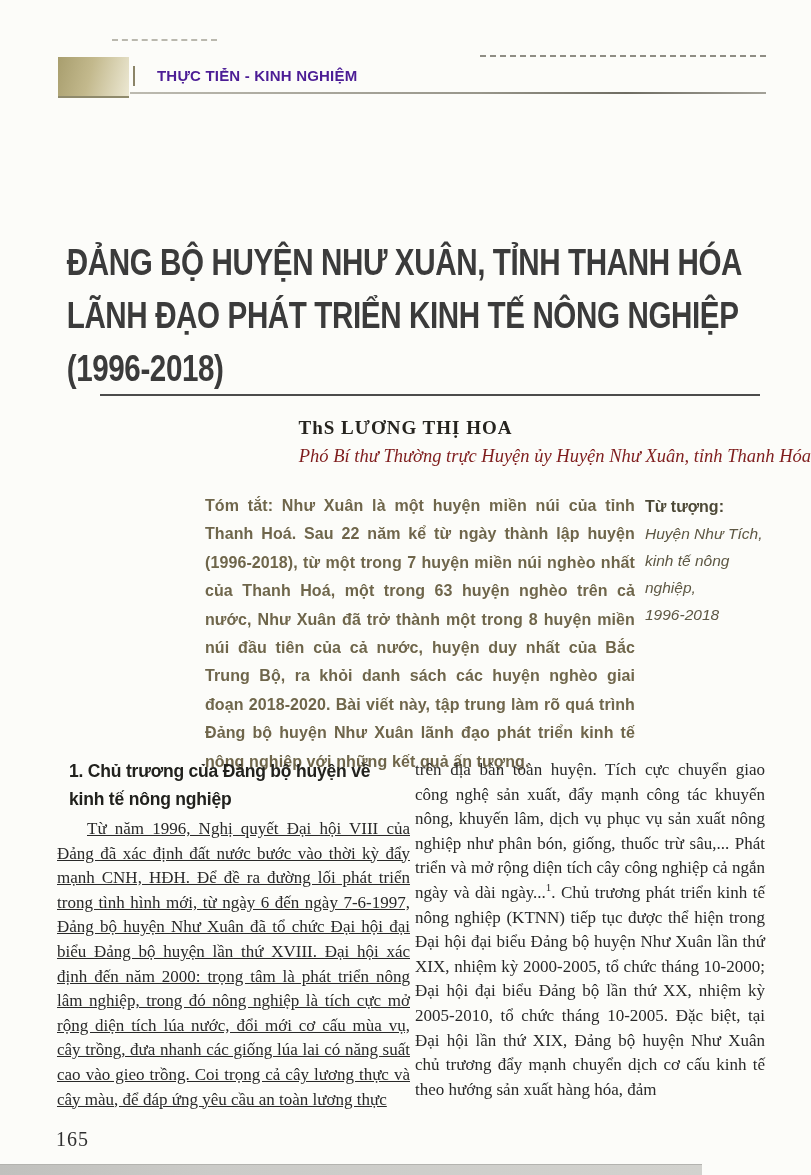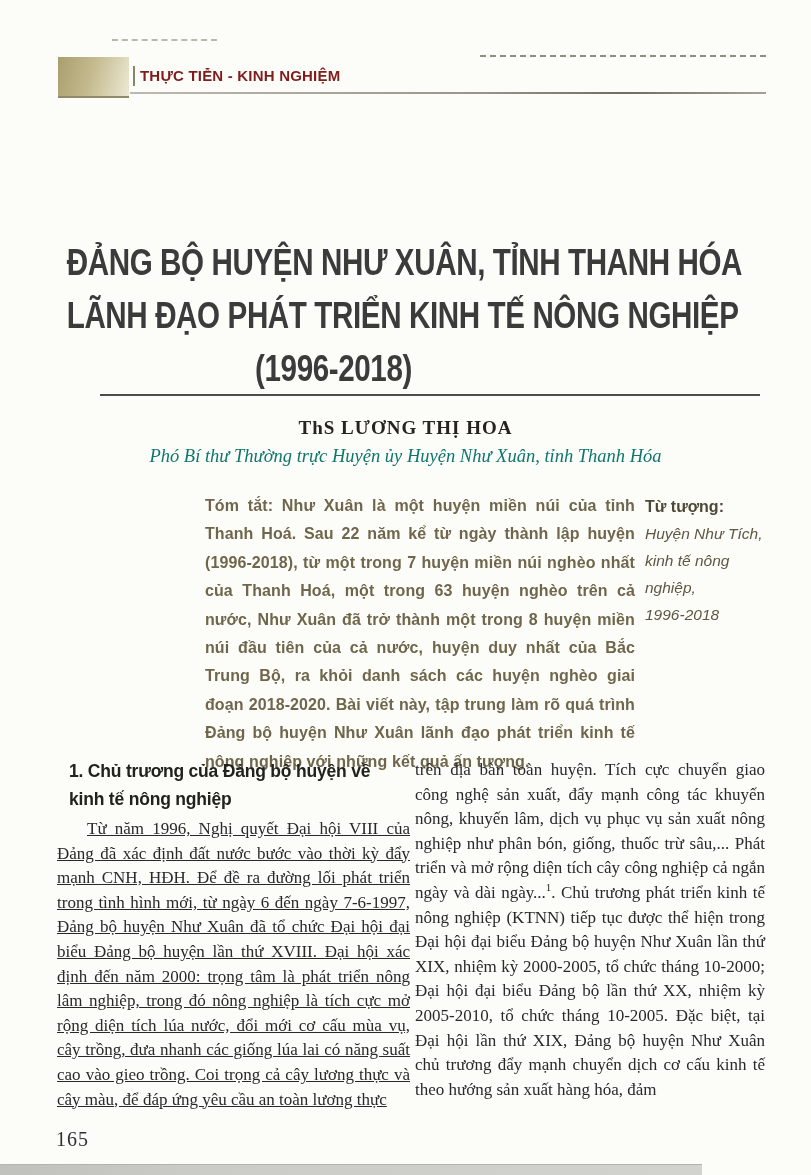--- a/index.html
+++ b/index.html
@@ -12,46 +12,46 @@
   }
   
   .gradient-block{
     position:absolute;left:58px;top:57px;width:71px;height:39px;
     background:linear-gradient(105deg,#a89e6e 0%,#c3b98d 45%,#ece8d3 100%);
     border-bottom:2px solid #8f8a6c;
   }
   .section-label{
     position:absolute;left:133px;top:66px;
     font:700 15px/20px "Liberation Sans",sans-serif;
-    color:#7f1d1d;letter-spacing:.2px;
-    border-left:2px solid #8b8468;padding-left:5px;
+    color:#4c1d95;letter-spacing:.2px;
+    border-left:2px solid #8b8468;padding-left:22px;
   }
   .dash-top-left{position:absolute;left:112px;top:39px;width:105px;border-top:2px dashed #bab8ae;}
   .dash-top-right{position:absolute;left:480px;top:55px;width:286px;border-top:2px dashed #8f8d84;}
   .header-rule{
     position:absolute;left:130px;top:92px;width:636px;height:2px;
     background:linear-gradient(to right,#bcbab0,#98968b 55%,#6f6d63 78%,#a3a198);
   }
   
-  .title-block{position:absolute;left:0;top:236px;width:667px;text-align:center;}
+  .title-block{position:absolute;left:0;top:236px;width:667px;}
   .title-line{
     display:block;white-space:nowrap;
     font:700 37px/53px "Liberation Sans",sans-serif;
     color:#3b3b3b;letter-spacing:-.5px;
     transform:scaleX(.8);transform-origin:50% 50%;
   }
   
   .rule-above-author{position:absolute;left:100px;top:394px;width:660px;height:2px;background:#4c4c4c;}
   .author-name{
     position:absolute;left:0;top:416px;width:811px;text-align:center;
     font:700 19px/24px "Liberation Serif",serif;color:#26241f;letter-spacing:1px;
   }
   .author-affiliation{
-    position:absolute;left:0;top:444px;width:811px;text-align:center;
-    font:italic 18.5px/24px "Liberation Serif",serif;color:#0f766e;
+    position:absolute;left:0;top:444px;width:811px;text-align:right;
+    font:italic 18.5px/24px "Liberation Serif",serif;color:#7f1d1d;
   }
   
   .dates-col{position:absolute;left:57px;top:493px;width:150px;font-family:"Liberation Sans",sans-serif;}
   .date-label{
     font:italic 700 13.5px/27px "Liberation Sans",sans-serif;color:#3a372c;
     white-space:nowrap;transform:scaleX(.88);transform-origin:0 50%;
   }
   .date-value{font:15px/27px "Liberation Sans",sans-serif;color:#33302a;}
   .abstract-col{
     position:absolute;left:205px;top:492px;width:430px;

